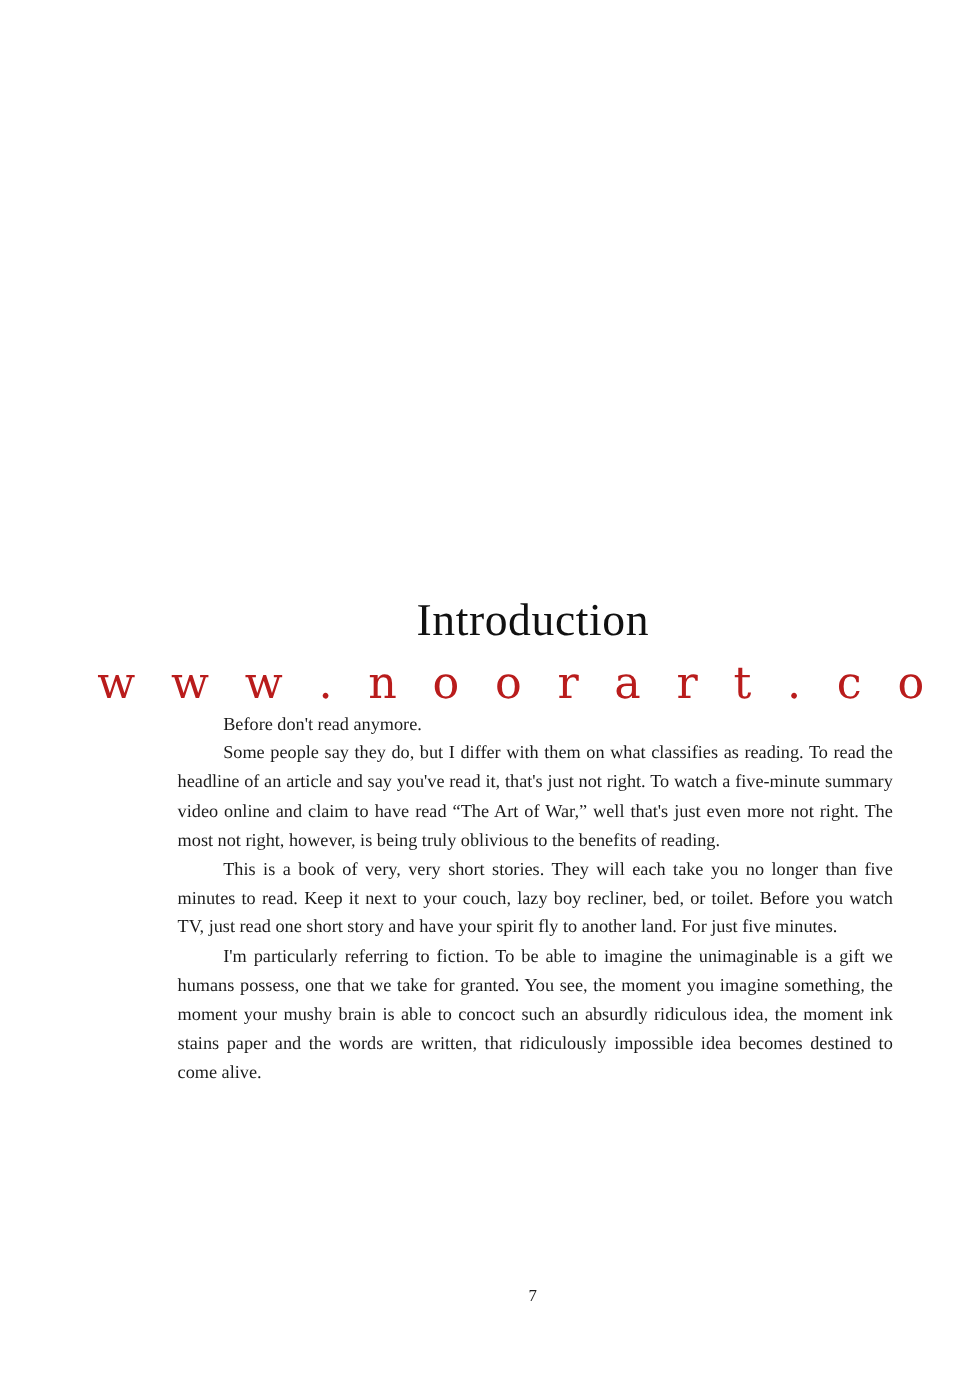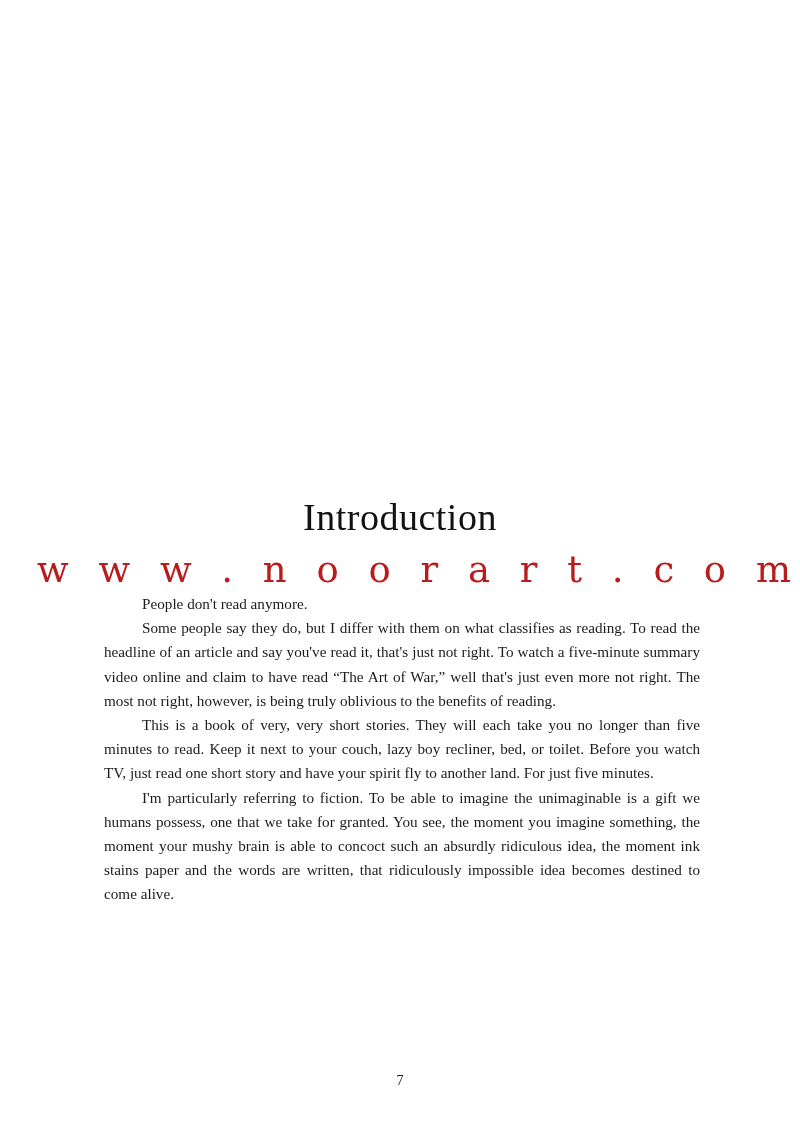--- a/index.html
+++ b/index.html
@@ -14,20 +14,21 @@
     color: #1a1a1a;
     position: relative;
     overflow: hidden;
   }
 
   .page {
     position: relative;
     width: 704px;
     height: 1144px;
     box-sizing: border-box;
+    margin-left: 44px;
   }
 
   .page-title {
     position: absolute;
     top: 470px;
     left: 0;
     width: 800px;
     text-align: center;
     font-family: "Liberation Serif", serif;
     font-size: 38px;
@@ -82,21 +83,21 @@
 </head>
 <body>
 
 <div class="page">
 
   <h1 class="page-title">Introduction</h1>
 
   <div class="watermark">w w w . n o o r a r t . c o m</div>
 
   <div class="body-text">
-    <p>People don't read anymore.</p>
+    <p>Before don't read anymore.</p>
     <p>Some people say they do, but I differ with them on what classifies as reading. To read the headline of an article and say you've read it, that's just not right. To watch a five-minute summary video online and claim to have read “The Art of War,” well that's just even more not right. The most not right, however, is being truly oblivious to the benefits of reading.</p>
     <p>This is a book of very, very short stories. They will each take you no longer than five minutes to read. Keep it next to your couch, lazy boy recliner, bed, or toilet. Before you watch TV, just read one short story and have your spirit fly to another land. For just five minutes.</p>
     <p>I'm particularly referring to fiction. To be able to imagine the unimaginable is a gift we humans possess, one that we take for granted. You see, the moment you imagine something, the moment your mushy brain is able to concoct such an absurdly ridiculous idea, the moment ink stains paper and the words are written, that ridiculously impossible idea becomes destined to come alive.</p>
   </div>
 
   <div class="page-number">7</div>
 
 </div>
 
 </body></html>

